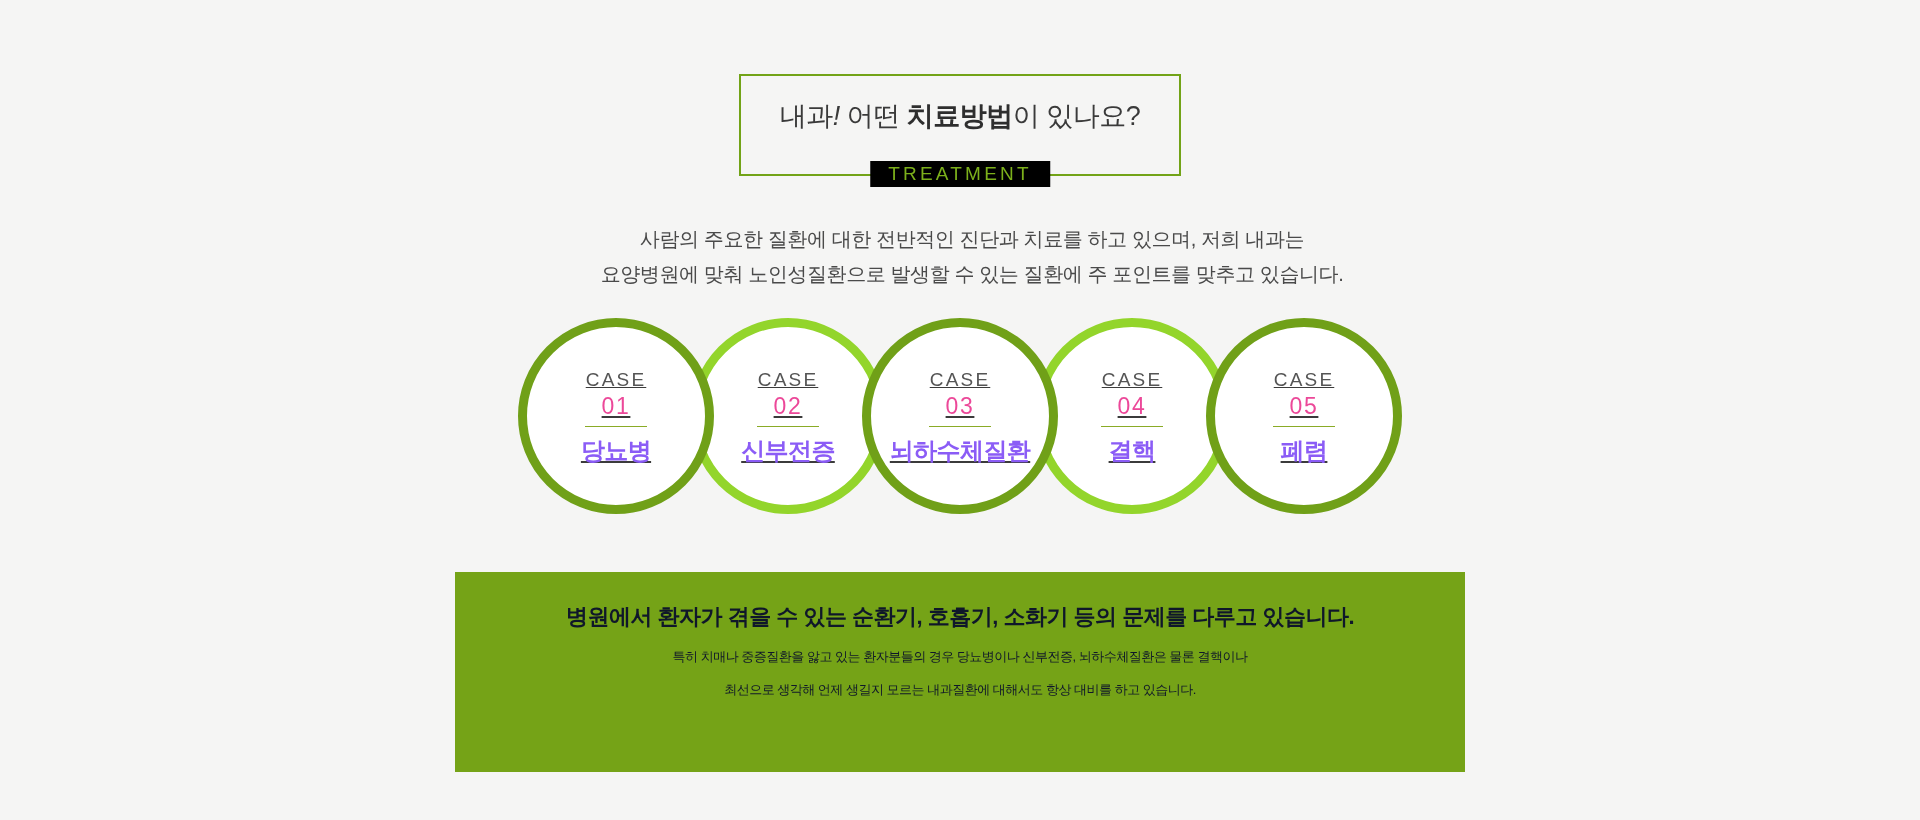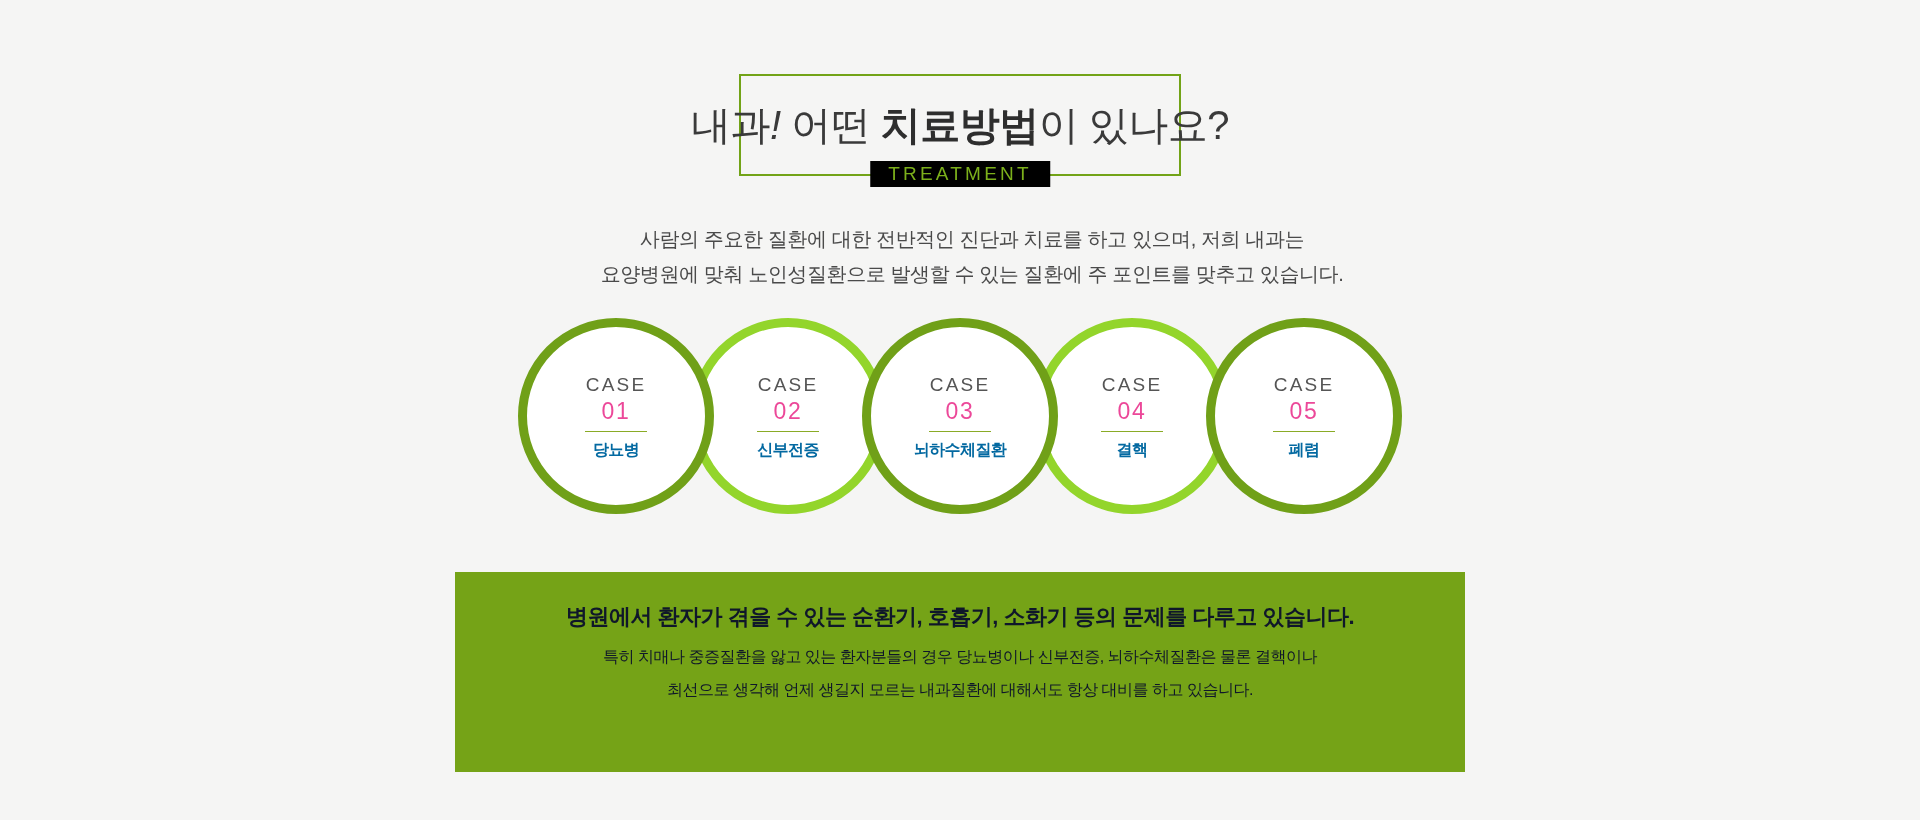--- a/index.html
+++ b/index.html
@@ -34,21 +34,21 @@
     position: relative;
     box-sizing: border-box;
     border: 2px solid #72a317;
     height: 102px;
     display: flex;
     align-items: flex-start;
     justify-content: center;
     padding-top: 22px;
   }
   .title-line {
-    font-size: 40px;
+    font-size: 27px;
     letter-spacing: -0.5px;
     white-space: nowrap;
     color: #3a3a3a;
     font-weight: 400;
   }
   .title-line .em {
     font-weight: 700;
     color: #2e2e2e;
   }
   .title-line .bang {
@@ -85,20 +85,21 @@
   .lead p { margin: 0; padding-left: 24px; }
 
   
   .circles {
     position: absolute;
     top: 318px;
     left: 50%;
     transform: translateX(-50%);
     display: flex;
     align-items: center;
+    text-decoration: underline;
   }
   .circle {
     width: 196px;
     height: 196px;
     border-radius: 50%;
     background: #ffffff;
     box-sizing: border-box;
     border: 9px solid #72a317;
     display: flex;
     flex-direction: column;
@@ -123,23 +124,23 @@
     color: #ec4899;
     line-height: 26px;
   }
   .case-rule {
     width: 62px;
     height: 1px;
     background: #8aab26;
     margin: 7px 0 8px 0;
   }
   .case-name {
-    font-size: 16px;
+    font-size: 24px;
     font-weight: 700;
-    color: #0369a1;
+    color: #8b5cf6;
     letter-spacing: -0.6px;
     white-space: nowrap;
   }
 
   
   .panel {
     position: absolute;
     top: 572px;
     left: 50%;
     transform: translateX(-50%);
@@ -152,21 +153,21 @@
     color: #0f172a;
   }
   .panel-head {
     font-size: 22px;
     font-weight: 700;
     line-height: 34px;
     letter-spacing: -0.5px;
     margin-bottom: 6px;
   }
   .panel-body {
-    font-size: 16px;
+    font-size: 13px;
     line-height: 33px;
     letter-spacing: -0.5px;
     font-weight: 400;
   }
   .panel-body p { margin: 0; }
 </style>
 </head>
 <body>
 
 <div class="page">

